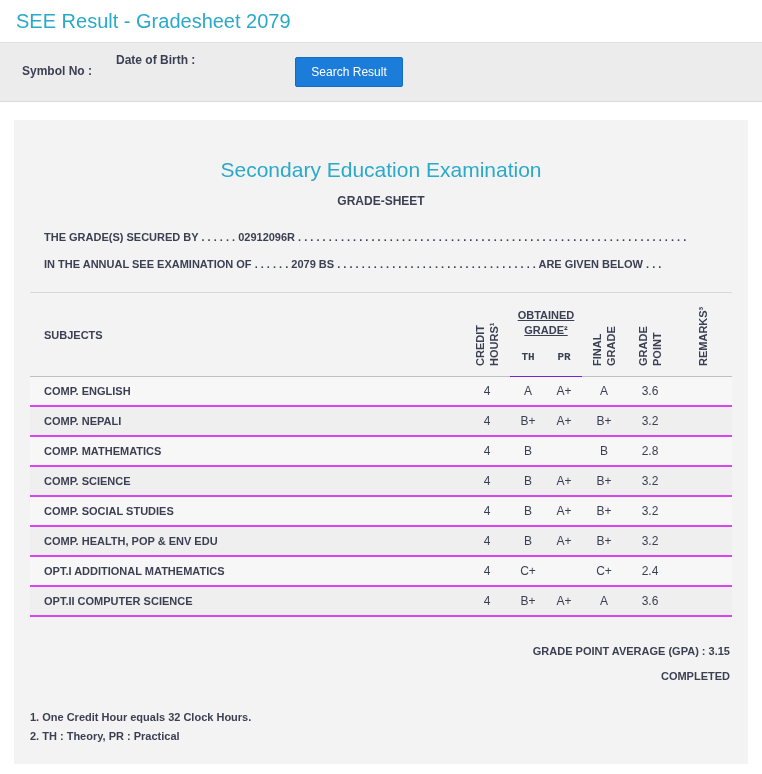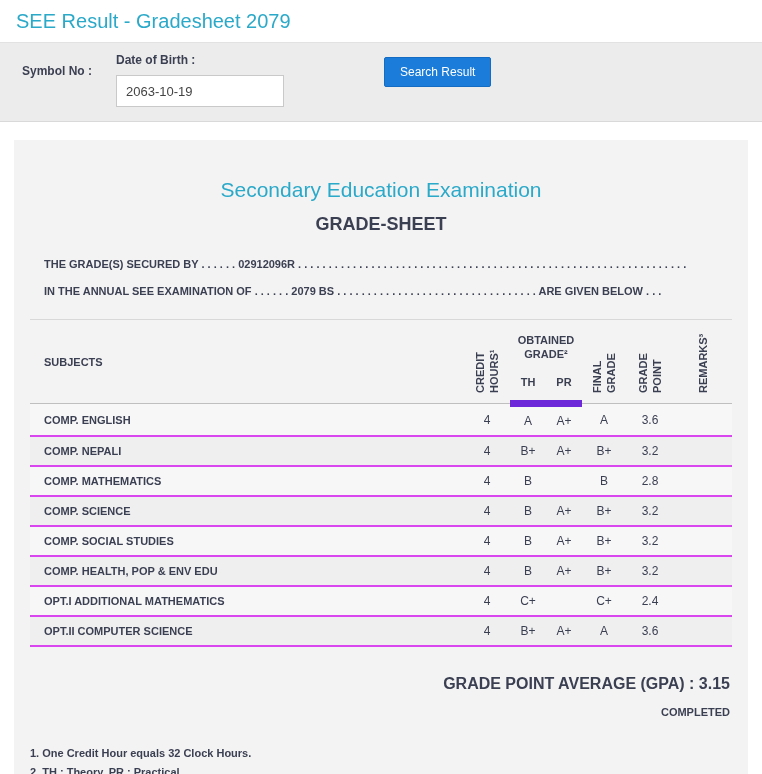--- a/index.html
+++ b/index.html
@@ -65,21 +65,21 @@
   }
   .exam-title {
     text-align: center;
     color: #2aa9c9;
     font-size: 21px;
     font-weight: 400;
     margin: 18px 0 10px;
   }
   .sheet-subtitle {
     text-align: center;
-    font-size: 18px;
+    font-size: 12px;
     font-weight: bold;
     color: #3b3f52;
     margin: 12px 0 16px;
   }
   .statements { padding: 0 14px; }
   .statement {
     font-size: 11px;
     font-weight: bold;
     color: #3b3f52;
     line-height: 27px;
@@ -91,36 +91,36 @@
   table.grades { width: 100%; border-collapse: collapse; margin-top: 14px; }
   table.grades col.c-credit  { width: 46px; }
   table.grades col.c-th      { width: 36px; }
   table.grades col.c-pr      { width: 36px; }
   table.grades col.c-final   { width: 44px; }
   table.grades col.c-gp      { width: 48px; }
   table.grades col.c-remarks { width: 58px; }
 
   thead { border-top: 1px solid #d8d8d8; }
   thead th { font-size: 11px; font-weight: bold; color: #3b3f52; text-align: center; }
-  thead tr.subhead th { padding: 4px 2px 8px; border-bottom: 7px solid #6d28d9; }
+  thead tr.subhead th { padding: 4px 2px 8px; border-bottom: 1px solid #6d28d9; font-family: Liberation Mono, monospace; }
   th.col-subjects { text-align: left; padding-left: 14px; vertical-align: middle; border-bottom: 1px solid #bfbfbf; }
   th.rot { vertical-align: bottom; padding-bottom: 8px; border-bottom: 1px solid #bfbfbf; }
   .vert {
     writing-mode: vertical-rl;
     transform: rotate(180deg);
     display: inline-block;
     height: 72px;
     font-size: 11px;
     font-weight: bold;
     line-height: 1.3;
     text-align: left;
     white-space: normal;
   }
   th.obtained { vertical-align: bottom; padding-bottom: 5px; }
-  .obtained-label { display: inline-block; width: 64px; line-height: 1.35; }
+  .obtained-label { display: inline-block; width: 64px; line-height: 1.35; text-decoration: underline; }
 
   tbody td {
     font-size: 12px;
     color: #3b3f52;
     text-align: center;
     padding: 7px 3px;
     border-bottom: 2px solid #d946ef;
     height: 26px;
   }
   tbody td.subject {
@@ -128,21 +128,21 @@
     padding-left: 14px;
     font-size: 11px;
     font-weight: bold;
   }
   tbody tr:nth-child(odd)  { background: #f7f7f7; }
   tbody tr:nth-child(even) { background: #efefef; }
 
   
   .gpa-line {
     text-align: right;
-    font-size: 16px;
+    font-size: 11px;
     font-weight: bold;
     margin-top: 28px;
     padding-right: 2px;
   }
   .completed-line {
     text-align: right;
     font-size: 11px;
     font-weight: bold;
     margin-top: 13px;
     padding-right: 2px;
@@ -154,21 +154,20 @@
 <body>
 
 <h1 class="page-title">SEE Result - Gradesheet 2079</h1>
 
 <div class="search-strip">
   <div class="symbol-group">
     <span class="field-label">Symbol No :</span>
   </div>
   <div class="dob-group">
     <span class="field-label">Date of Birth :</span>
-    <input class="text-input" type="text" value="2063-10-19" style="">
   </div>
   <button class="search-btn">Search Result</button>
 </div>
 
 <div class="sheet-panel">
   <div class="exam-title">Secondary Education Examination</div>
   <div class="sheet-subtitle">GRADE-SHEET</div>
 
   <div class="statements">
     <div class="statement">THE GRADE(S) SECURED BY . . . . . . 02912096R . . . . . . . . . . . . . . . . . . . . . . . . . . . . . . . . . . . . . . . . . . . . . . . . . . . . . . . . . . . . . . . .</div>

